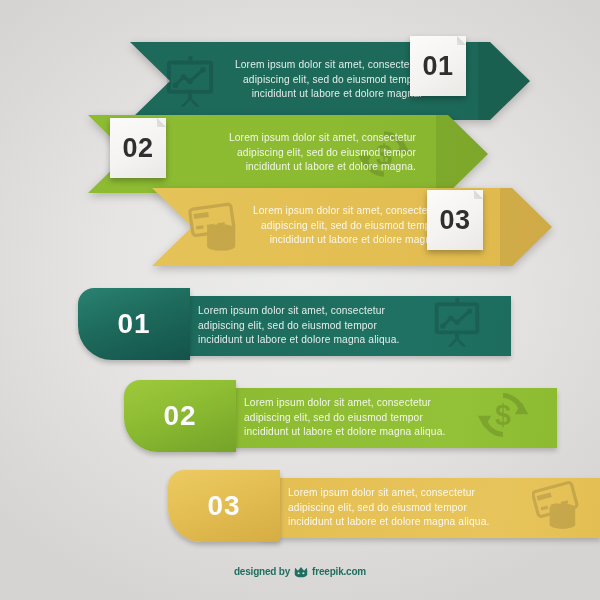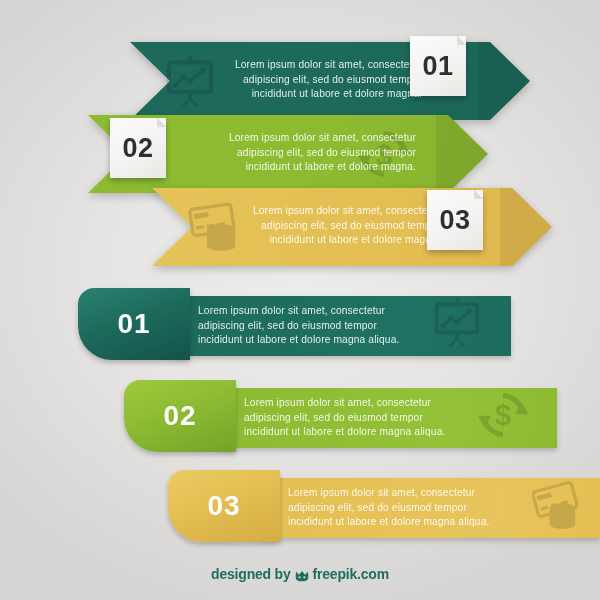--- a/index.html
+++ b/index.html
@@ -144,21 +144,21 @@
   .wm svg { display: block; }
 
   
   #footer {
     position: absolute;
     left: 0;
     top: 566px;
     width: 600px;
     text-align: center;
     color: #1f6f60;
-    font-size: 14px;
+    font-size: 10px;
     font-weight: bold;
     letter-spacing: -0.2px;
     font-family: "Liberation Sans", sans-serif;
   }
   #footer .crown-icon { display: inline-block; vertical-align: -3px; margin: 0 3px; }
 </style>
 </head>
 <body>
 
 <div id="canvas">

